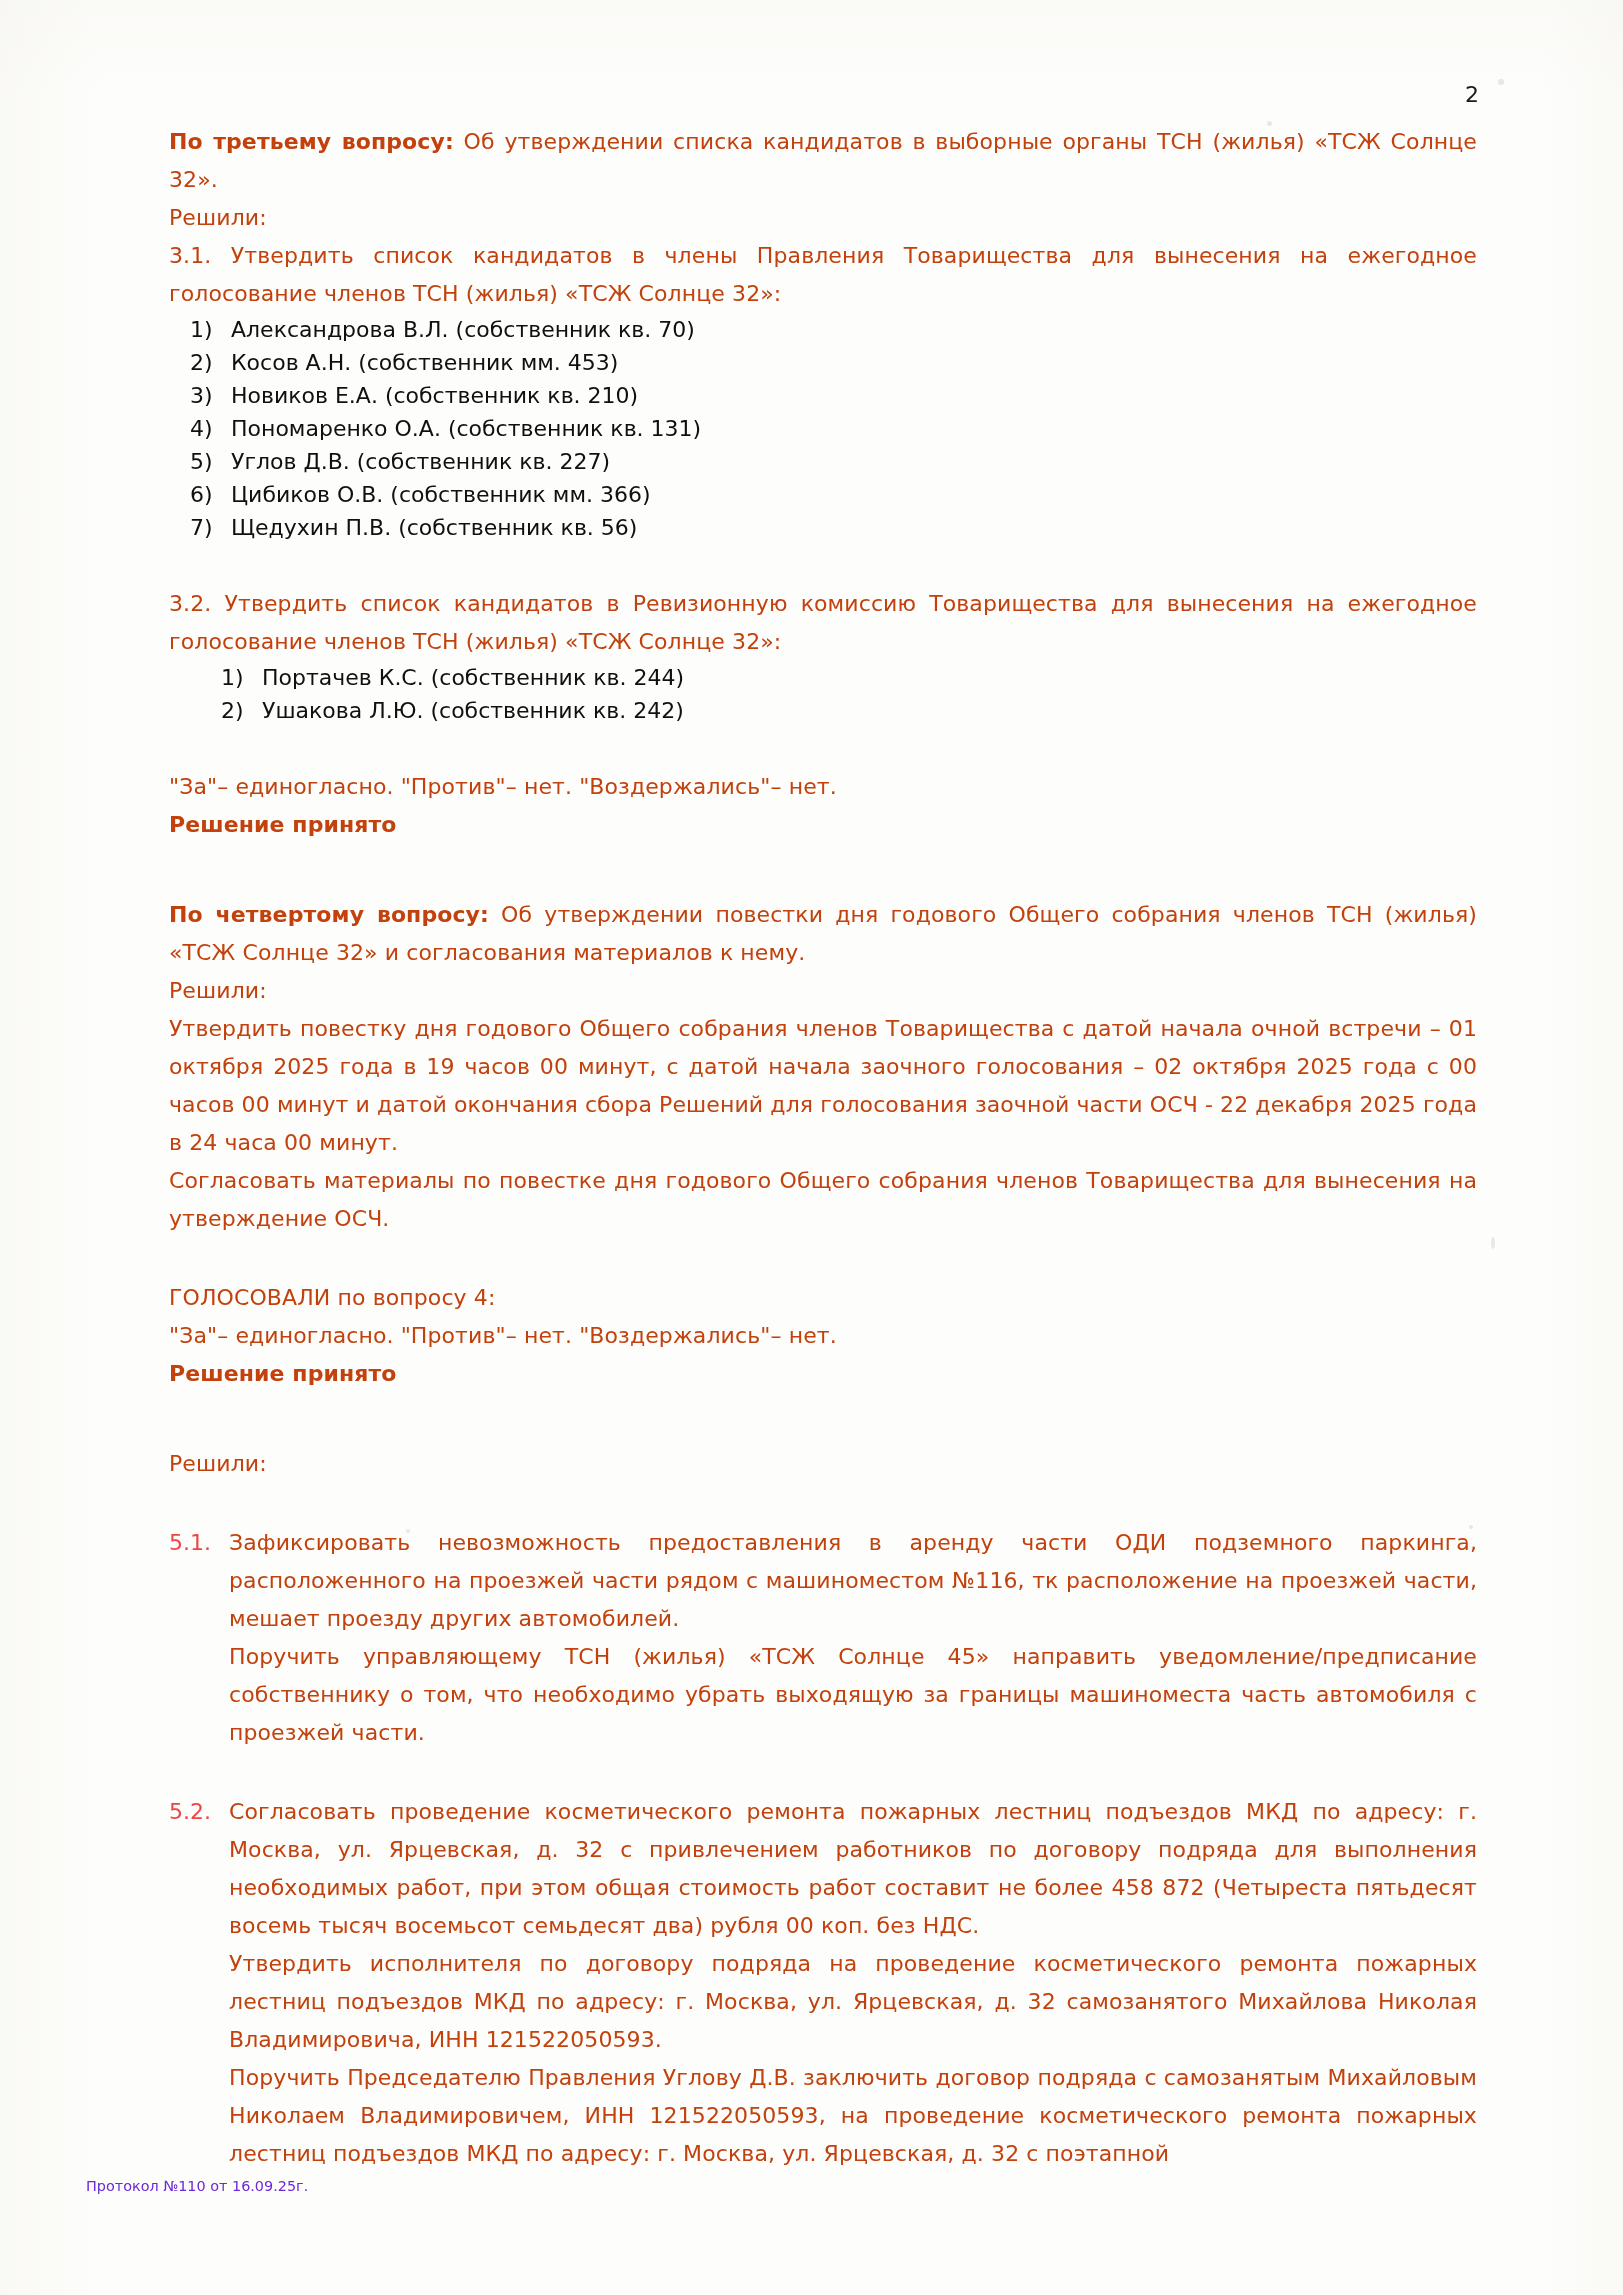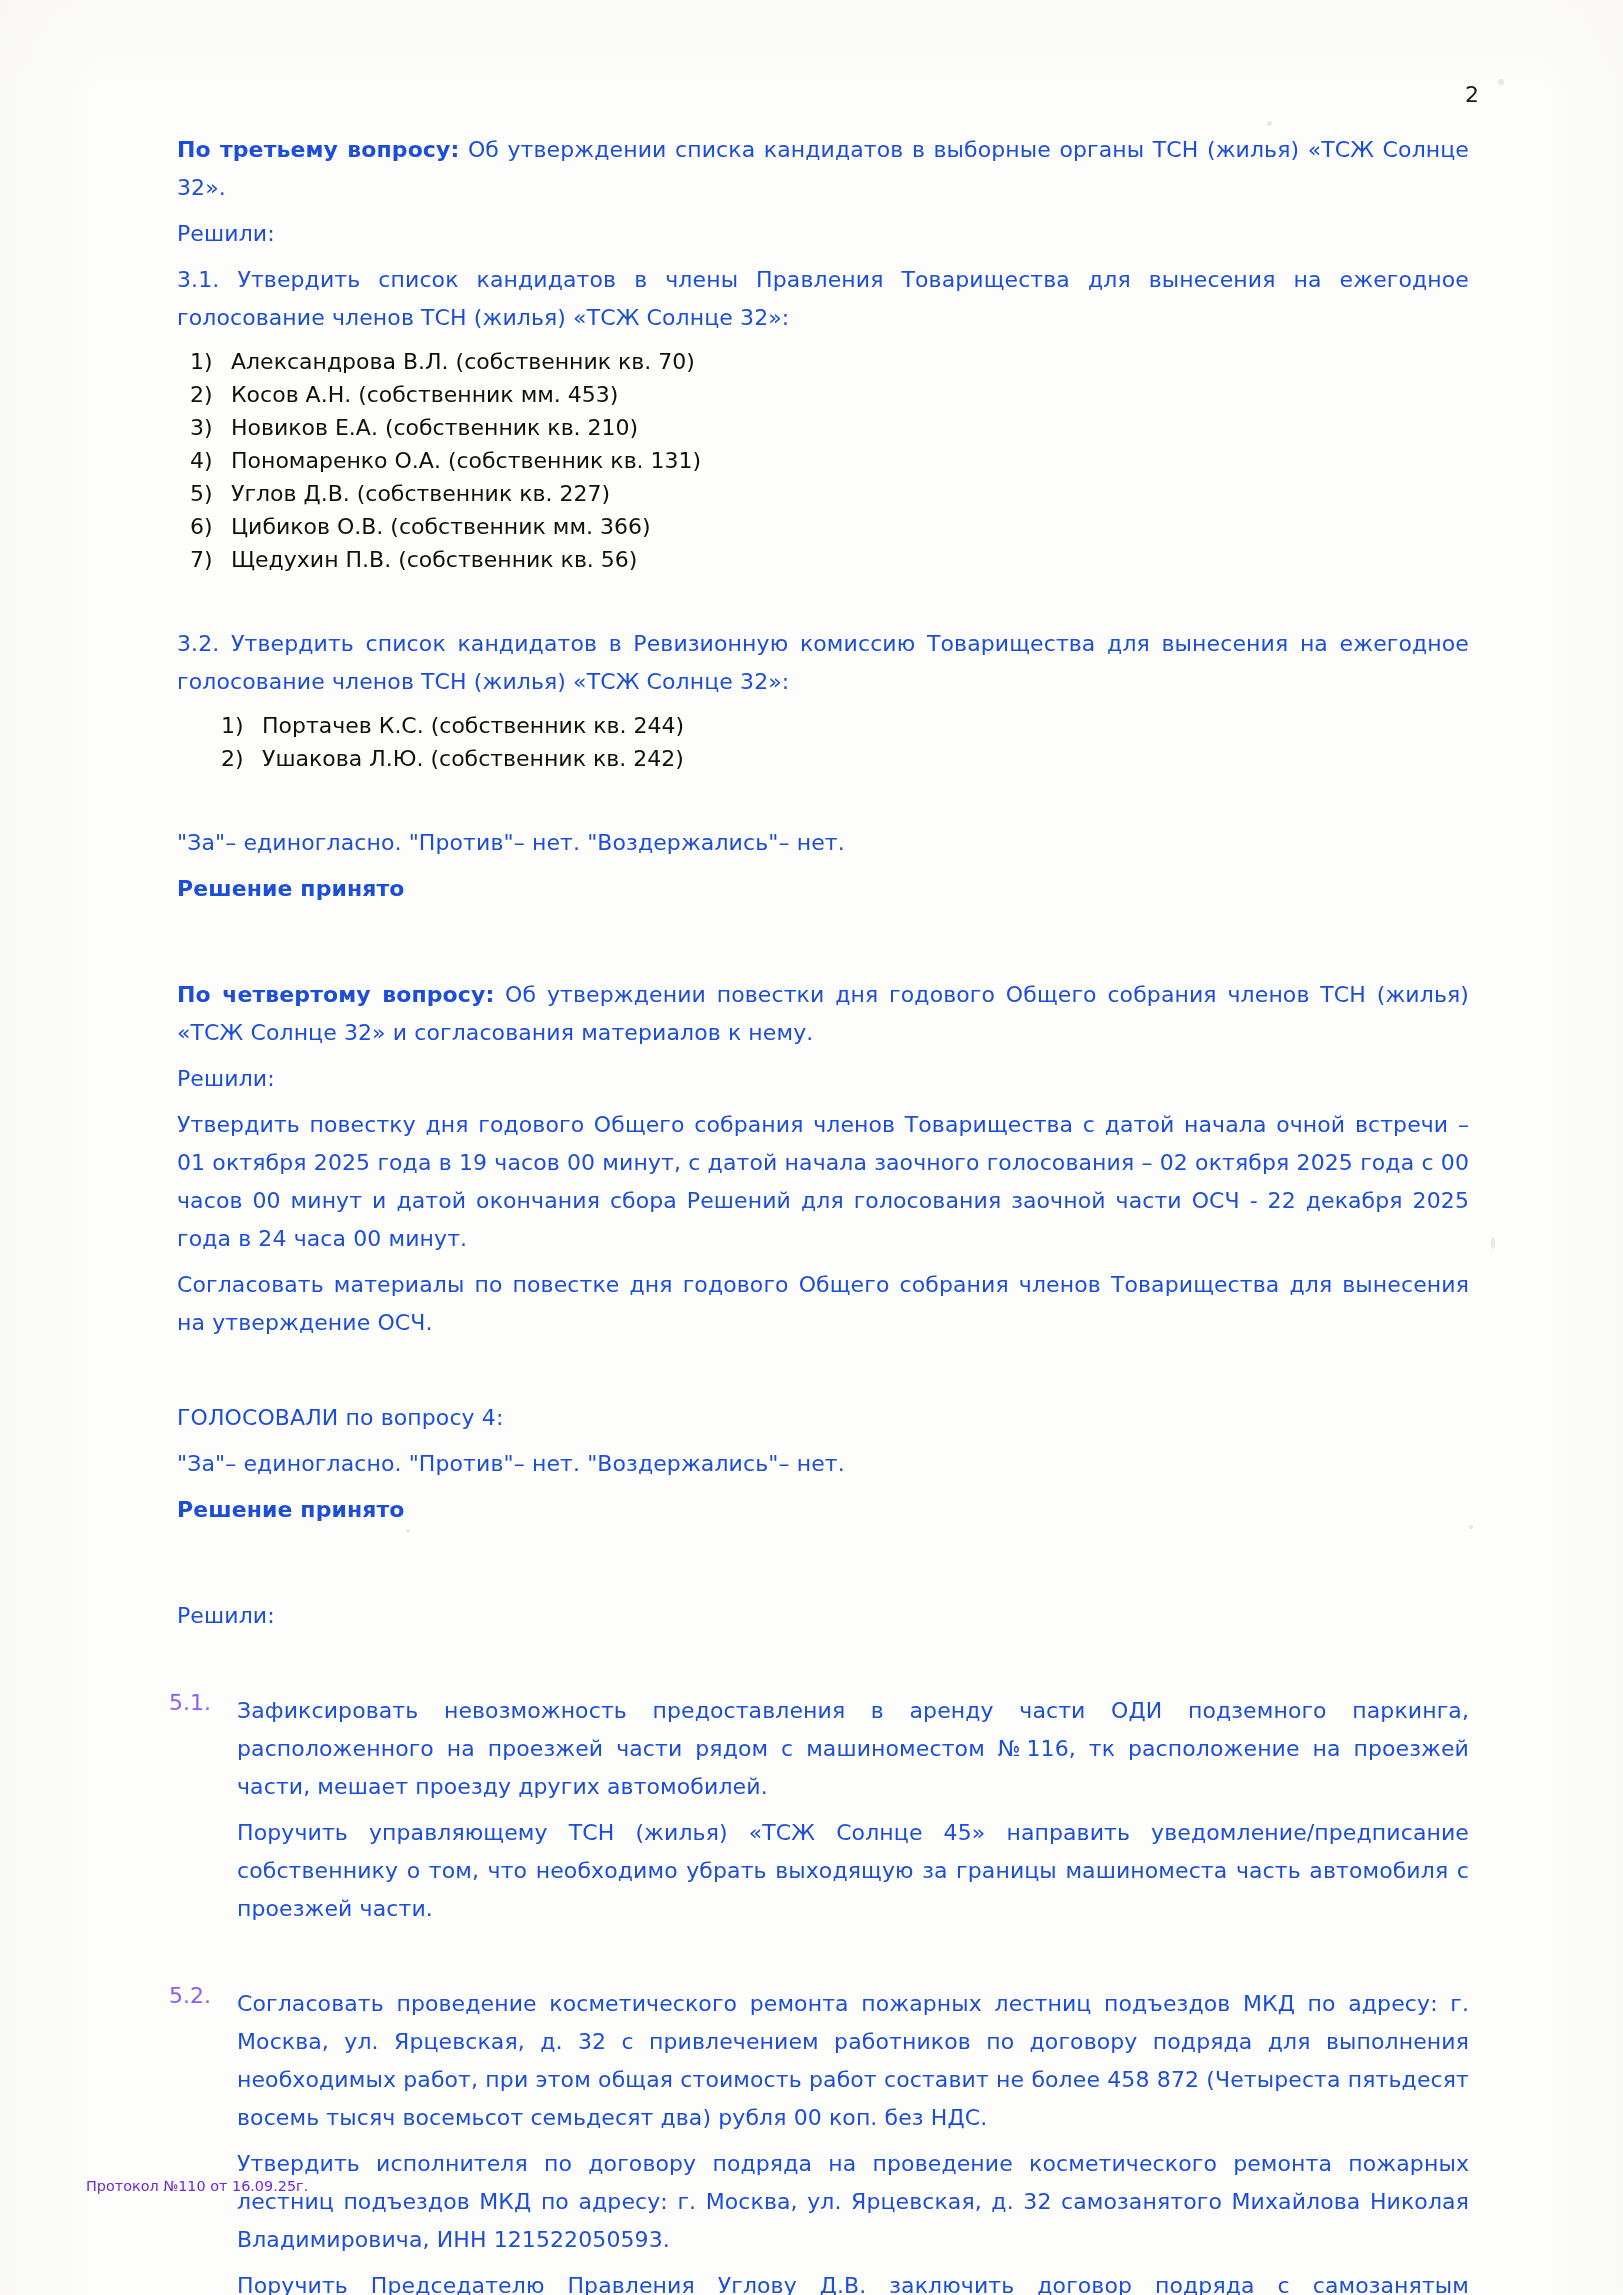--- a/index.html
+++ b/index.html
@@ -40,24 +40,24 @@
   .content {
     position: absolute;
     left: 169px;
     top: 123px;
     width: 1308px;
   }
 
   .p {
     font-size: 22px;
     line-height: 38px;
-    margin: 8px;
+    margin: 0;
     text-align: justify;
     text-justify: inter-word;
-    color: #1d4ed8;
+    color: #c2410c;
     letter-spacing: 0.1px;
   }
   .p.left { text-align: left; }
 
   .bold { font-weight: bold; }
 
   
   .numlist {
     margin: 0;
     padding: 0;
@@ -81,21 +81,21 @@
   
   .hang {
     display: flex;
     align-items: flex-start;
   }
   .hang .marker {
     flex: 0 0 60px;
     width: 60px;
     font-size: 22px;
     line-height: 38px;
-    color: #8b5cf6;
+    color: #ef4444;
   }
   .hang .body {
     flex: 1 1 auto;
   }
   .hang .body .p { text-align: justify; }
   .gap-lg { height: 41px; }
   .gap-xl { height: 52px; }
 
   .footer {
     position: absolute;

